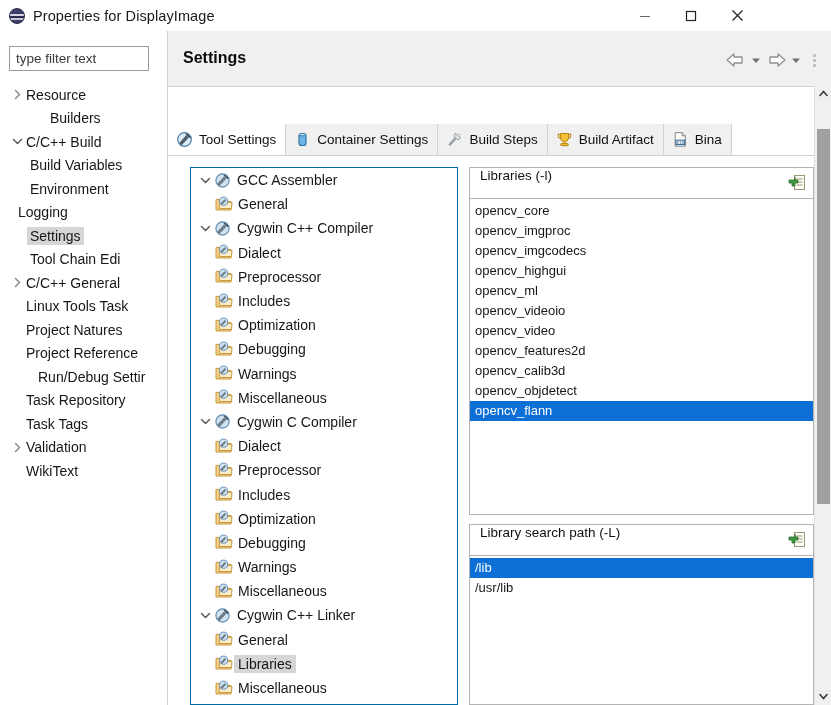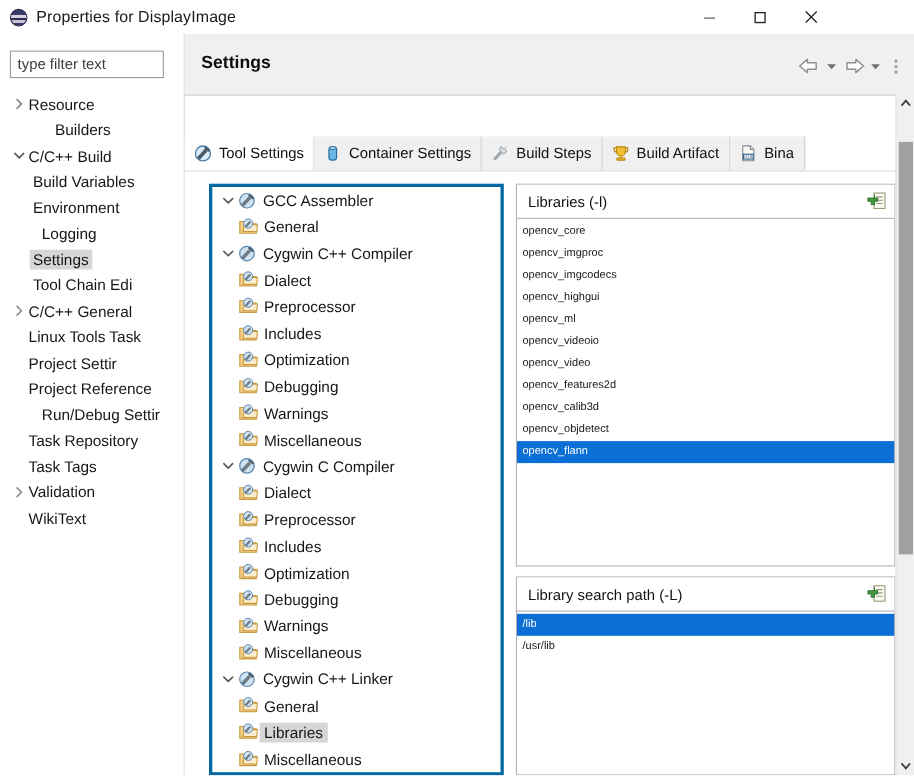--- a/index.html
+++ b/index.html
@@ -162,49 +162,49 @@
   
   .content {
     position: absolute; left: 0; top: 125px;
     width: 646px; height: 549px;
     background: #ffffff;
   }
 
   .tool-tree {
     position: absolute; left: 22px; top: 11px;
     width: 268px; height: 538px;
-    border: 3px solid #0369a1;
+    border: 1px solid #0369a1;
     background: #ffffff;
     box-sizing: border-box;
     overflow: hidden;
   }
   .ttrow {
     height: 24.2px;
     display: flex; align-items: center;
     font-size: 14px; color: #14171a;
     white-space: nowrap;
   }
   .tt-arrow { width: 17px; display: flex; align-items: center; justify-content: center; flex: none; }
   .tt-ico { width: 18px; height: 17px; flex: none; margin-right: 5px; position: relative; }
   .tt-label.sel { background: #d6d6d6; padding: 1px 4px; margin-left: -4px; }
 
   
   .listpane { position: absolute; border: 1px solid #b4b4b4; background: #ffffff; box-sizing: border-box; }
   .lp-head {
-    height: 30px; display: flex; align-items: center;
+    height: 30px; display: flex; align-items: flex-start;
     border-bottom: 1px solid #b4b4b4;
     background: #ffffff;
     position: relative;
   }
   .lp-head-text { font-size: 13.5px; color: #111; margin-left: 10px; }
   .lp-addbtn { position: absolute; right: 6px; top: 5px; width: 19px; height: 19px; }
   .lp-body { padding-top: 2px; }
   .lp-item {
     height: 20px; line-height: 20px;
-    font-size: 10px; color: #14171a;
+    font-size: 13px; color: #14171a;
     padding-left: 5px;
     white-space: nowrap;
   }
   .lp-item.sel { background: #0b6fd6; color: #ffffff; }
 
   
   .vscroll {
     position: absolute; right: 0; top: 85px;
     width: 17px; height: 620px;
     background: #f0f0f0;
@@ -274,21 +274,21 @@
             </svg>
           </span>
           <span class="nav-label">C/C++ Build</span>
         </div>
         <div class="nav-row" style="padding-left: 30px;">
           <span class="nav-label">Build Variables</span>
         </div>
         <div class="nav-row" style="padding-left: 30px;">
           <span class="nav-label">Environment</span>
         </div>
-        <div class="nav-row" style="padding-left: 38px;">
+        <div class="nav-row" style="padding-left: 18px;">
           <span class="nav-label">Logging</span>
         </div>
         <div class="nav-row" style="padding-left: 30px;">
           <span class="nav-label sel">Settings</span>
         </div>
         <div class="nav-row" style="padding-left: 30px;">
           <span class="nav-label">Tool Chain Edi</span>
         </div>
         <div class="nav-row" style="padding-left: 8px;">
           <span class="nav-arrow">
@@ -297,21 +297,21 @@
             </svg>
           </span>
           <span class="nav-label">C/C++ General</span>
         </div>
         <div class="nav-row" style="padding-left: 8px;">
           <span class="nav-arrow"></span>
           <span class="nav-label">Linux Tools Task</span>
         </div>
         <div class="nav-row" style="padding-left: 8px;">
           <span class="nav-arrow"></span>
-          <span class="nav-label">Project Settir</span>
+          <span class="nav-label">Project Natures</span>
         </div>
         <div class="nav-row" style="padding-left: 8px;">
           <span class="nav-arrow"></span>
           <span class="nav-label">Project Reference</span>
         </div>
         <div class="nav-row" style="padding-left: 20px;">
           <span class="nav-arrow"></span>
           <span class="nav-label">Run/Debug Settir</span>
         </div>
         <div class="nav-row" style="padding-left: 8px;">

